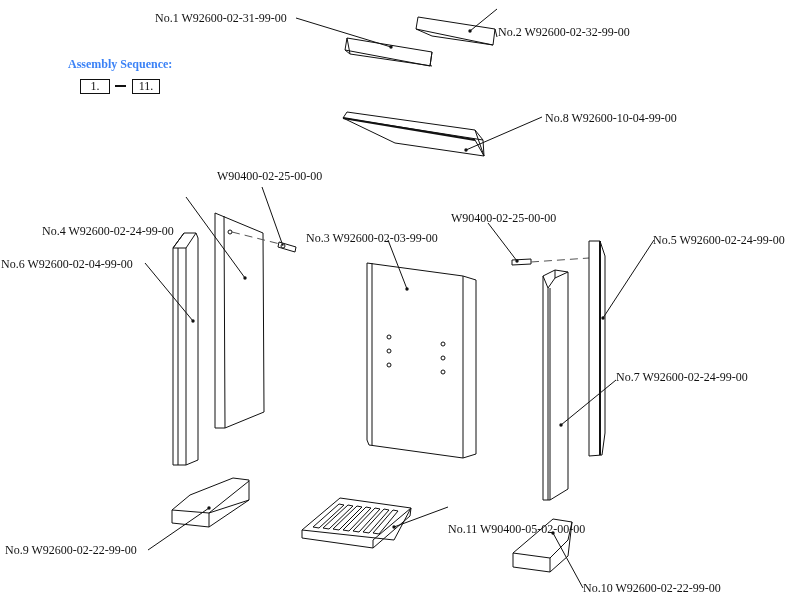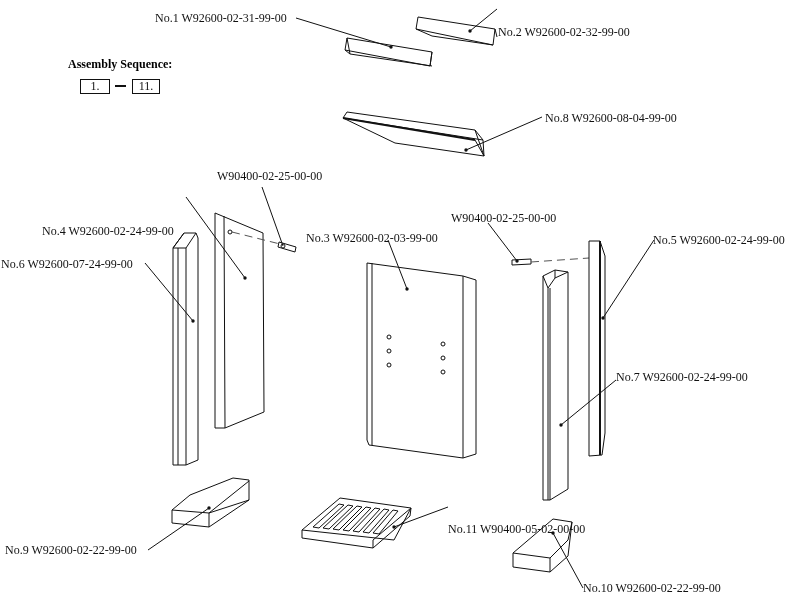--- a/index.html
+++ b/index.html
@@ -1,19 +1,19 @@
 <!DOCTYPE html>
 <html><head>
 <meta charset="utf-8">
 <style>
   html,body{margin:0;padding:0;background:#fff;}
   body{width:800px;height:598px;overflow:hidden;position:relative;font-family:"Liberation Serif","DejaVu Serif",serif;}
   #stage{position:absolute;left:0;top:0;width:800px;height:598px;}
   .lbl{position:absolute;font-size:12px;color:#111;white-space:nowrap;line-height:14px;}
-  .seq-title{position:absolute;left:68px;top:57px;font-size:12px;font-weight:bold;color:#000000;white-space:nowrap;}
+  .seq-title{position:absolute;left:68px;top:57px;font-size:12px;font-weight:bold;color:#3b82f6;white-space:nowrap;}
   .seq-box{position:absolute;top:79px;height:13px;border:1px solid #111;font-size:12px;line-height:13px;text-align:center;color:#111;}
   .seq-dash{position:absolute;left:115px;top:85px;width:11px;height:2px;background:#111;}
   svg line, svg polyline, svg polygon, svg path{stroke:#111;stroke-width:1;fill:none;}
   svg .dot{fill:#111;stroke:none;}
   svg .hole{fill:#fff;stroke:#111;stroke-width:1;}
   svg .dash{stroke-dasharray:8 5;stroke:#555;}
   svg .thick{stroke-width:2;}
 </style>
 </head>
 <body>
@@ -151,23 +151,23 @@
     </g>
   </svg>
 
   <div class="seq-title">Assembly Sequence:</div>
   <div class="seq-box" style="left:80px;width:28px;">1.</div>
   <div class="seq-dash"></div>
   <div class="seq-box" style="left:132px;width:26px;">11.</div>
 
   <div class="lbl" style="left:155px;top:11px;text-align:right;">No.1 W92600-02-31-99-00</div>
   <div class="lbl" style="left:498px;top:1px;margin-top:24px;">No.2 W92600-02-32-99-00</div>
-  <div class="lbl" style="left:545px;top:111px;">No.8 W92600-08-04-99-00</div>
+  <div class="lbl" style="left:545px;top:111px;">No.8 W92600-10-04-99-00</div>
   <div class="lbl" style="left:42px;top:192px;margin-top:32px;">No.4 W92600-02-24-99-00</div>
-  <div class="lbl" style="left:1px;top:257px;">No.6 W92600-07-24-99-00</div>
+  <div class="lbl" style="left:1px;top:257px;">No.6 W92600-02-04-99-00</div>
   <div class="lbl" style="left:306px;top:231px;">No.3 W92600-02-03-99-00</div>
   <div class="lbl" style="left:217px;top:169px;">W90400-02-25-00-00</div>
   <div class="lbl" style="left:451px;top:211px;">W90400-02-25-00-00</div>
   <div class="lbl" style="left:653px;top:233px;text-align:center;">No.5 W92600-02-24-99-00</div>
   <div class="lbl" style="left:616px;top:370px;">No.7 W92600-02-24-99-00</div>
   <div class="lbl" style="left:5px;top:543px;text-align:right;">No.9 W92600-02-22-99-00</div>
   <div class="lbl" style="left:448px;top:522px;">No.11 W90400-05-02-00-00</div>
   <div class="lbl" style="left:583px;top:581px;">No.10 W92600-02-22-99-00</div>
 
 </div>

